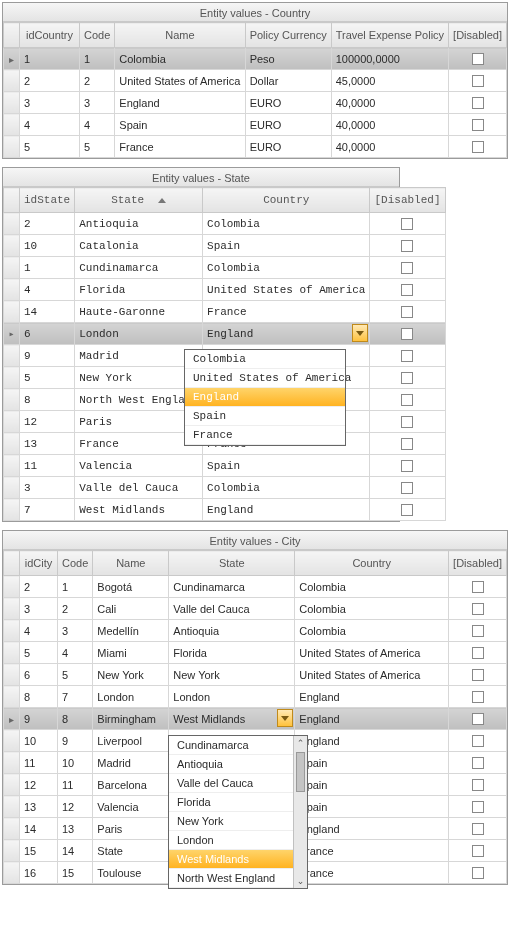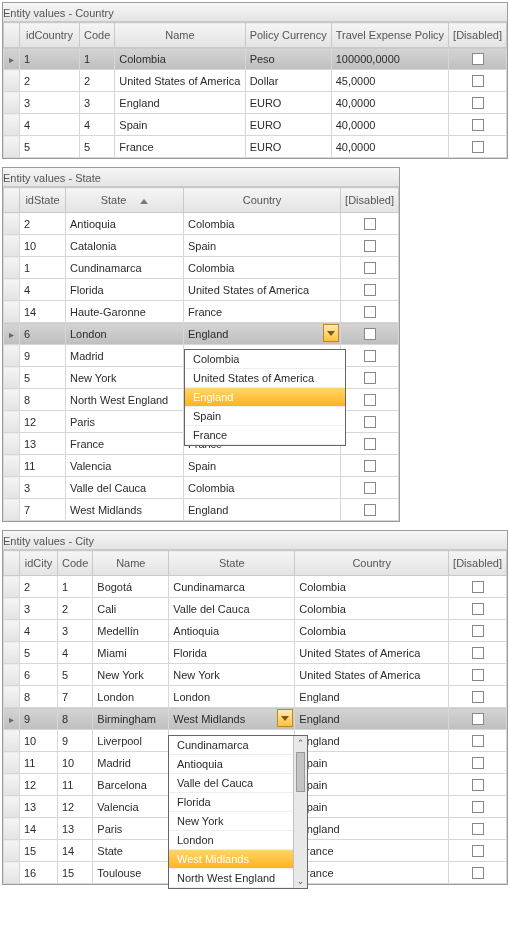--- a/index.html
+++ b/index.html
@@ -11,21 +11,21 @@
     color: #2b2b2b;
     background: #fff;
     width: 510px;
   }
   .panel {
     background: linear-gradient(#ededed,#d7d7d7);
     border: 1px solid #9b9b9b;
     margin-bottom: 8px;
   }
   .panel-title {
-    text-align: left;
+    text-align: center;
     padding: 4px 0 2px 0;
     font-size: 11px;
     color: #555;
     background: linear-gradient(#f6f6f6,#e4e4e4);
     border-bottom: 1px solid #c9c9c9;
   }
   table {
     border-collapse: collapse;
     width: 100%;
     background: #fff;
@@ -196,21 +196,21 @@
           <td>EURO</td>
           <td>40,0000</td>
           <td class="cent"><span class="chk"></span></td>
         </tr>
       </tbody>
   </table>
 </div>
 
 <div class="panel p2">
   <div class="panel-title">Entity values - State</div>
-  <div style="position:relative;">
+  <div style="position:relative;font-family:Liberation Mono, monospace;">
   <table>
     <colgroup>
       <col style="width:16px">
           <col style="width:46px">
           <col style="width:118px">
           <col>
           <col style="width:52px">
     </colgroup>
     <thead>
           <tr>

